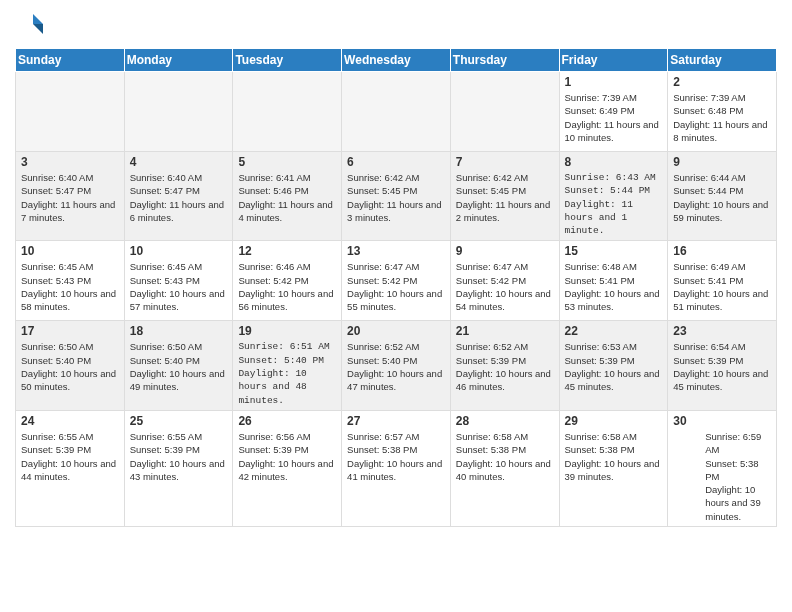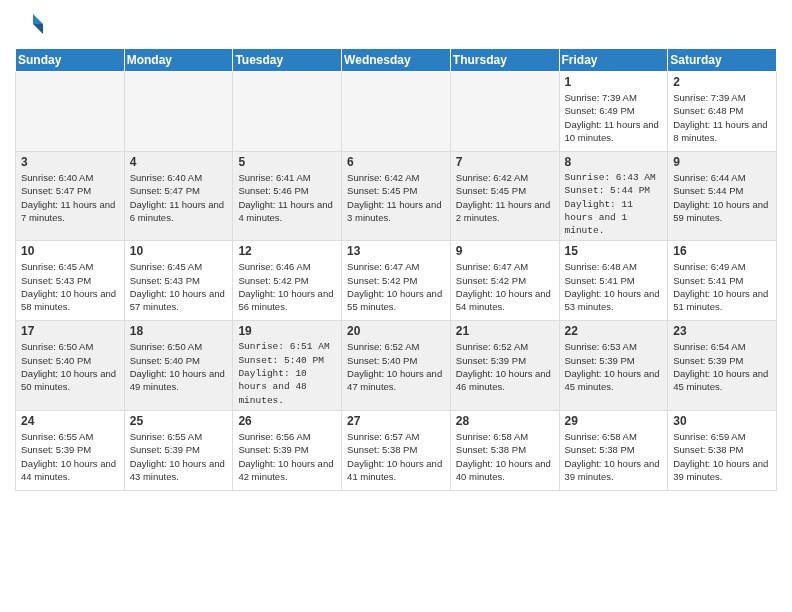--- a/index.html
+++ b/index.html
@@ -319,20 +319,20 @@
 Daylight: 10 hours and 40 minutes.</div>
           </td>
           <td>
             <span class="day-number">29</span>
             <div class="day-info" style="white-space: pre-line;">Sunrise: 6:58 AM
 Sunset: 5:38 PM
 Daylight: 10 hours and 39 minutes.</div>
           </td>
           <td>
             <span class="day-number">30</span>
-            <div class="day-info" style="white-space: pre-line;">Sunrise: 6:59 AM
+            <div class="day-info" style="white-space: pre-line; margin-left: 32px;">Sunrise: 6:59 AM
 Sunset: 5:38 PM
 Daylight: 10 hours and 39 minutes.</div>
           </td>
         </tr>
       </tbody>
   </table>
 </div>
 
 </body></html>

